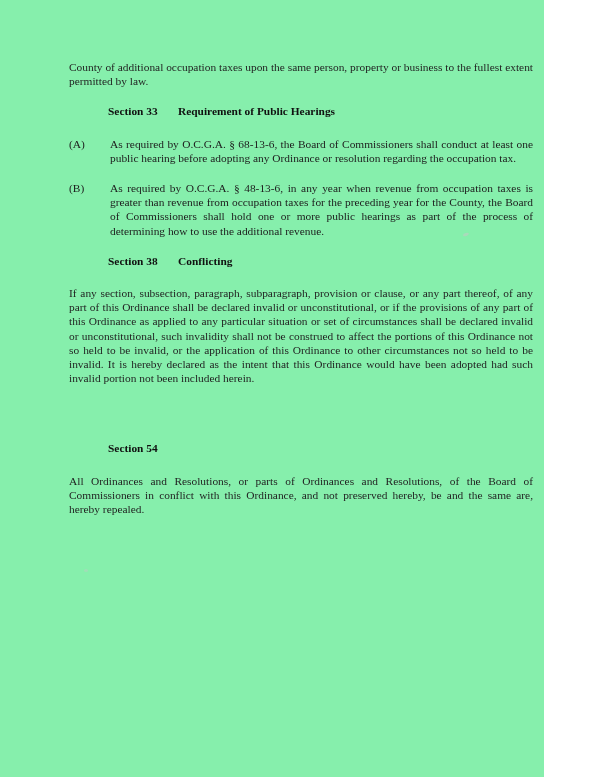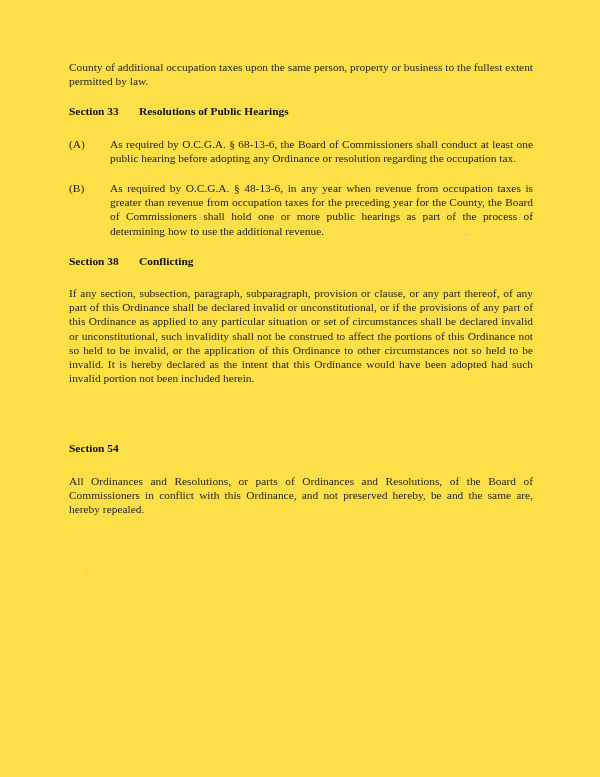--- a/index.html
+++ b/index.html
@@ -11,23 +11,23 @@
     width: 600px;
     height: 777px;
     background: #ffffff;
     font-family: "Liberation Serif", "DejaVu Serif", serif;
     color: #1c1c1c;
     overflow: hidden;
   }
 
   .page {
     position: relative;
-    width: 600px;
+    width: 544px;
     height: 777px;
-    background: #fde047;
+    background: #86efac;
     box-sizing: border-box;
   }
 
   .content {
     position: absolute;
     left: 69px;
     top: 60px;
     width: 464px;
   }
 
@@ -53,20 +53,21 @@
     color: #101010;
     margin: 0;
     display: flex;
     align-items: baseline;
   }
   .section-heading .sec-num {
     display: inline-block;
     width: 70px;
     flex: 0 0 70px;
     white-space: nowrap;
+    margin-left: 39px;
   }
   .section-heading .sec-title {
     white-space: nowrap;
   }
 
   
   .list-item {
     position: relative;
     padding-left: 41px;
     font-size: 11.4px;
@@ -132,21 +133,21 @@
   <div class="speckle speckle-b"></div>
 
   <div class="content">
 
     <p class="para first-body">County of additional occupation taxes upon the same person, property or business to the fullest extent permitted by law.</p>
 
     <div class="gap-md"></div>
 
     <div class="section-heading">
       <span class="sec-num">Section 33</span>
-      <span class="sec-title">Resolutions of Public Hearings</span>
+      <span class="sec-title">Requirement of Public Hearings</span>
     </div>
 
     <div class="gap-lg"></div>
 
     <div class="list-item">
       <span class="marker">(A)</span>
       <span>As required by O.C.G.A. § 68-13-6, the Board of Commissioners shall conduct at least one public hearing before adopting any Ordinance or resolution regarding the occupation tax.</span>
     </div>
 
     <div class="gap-md"></div>

